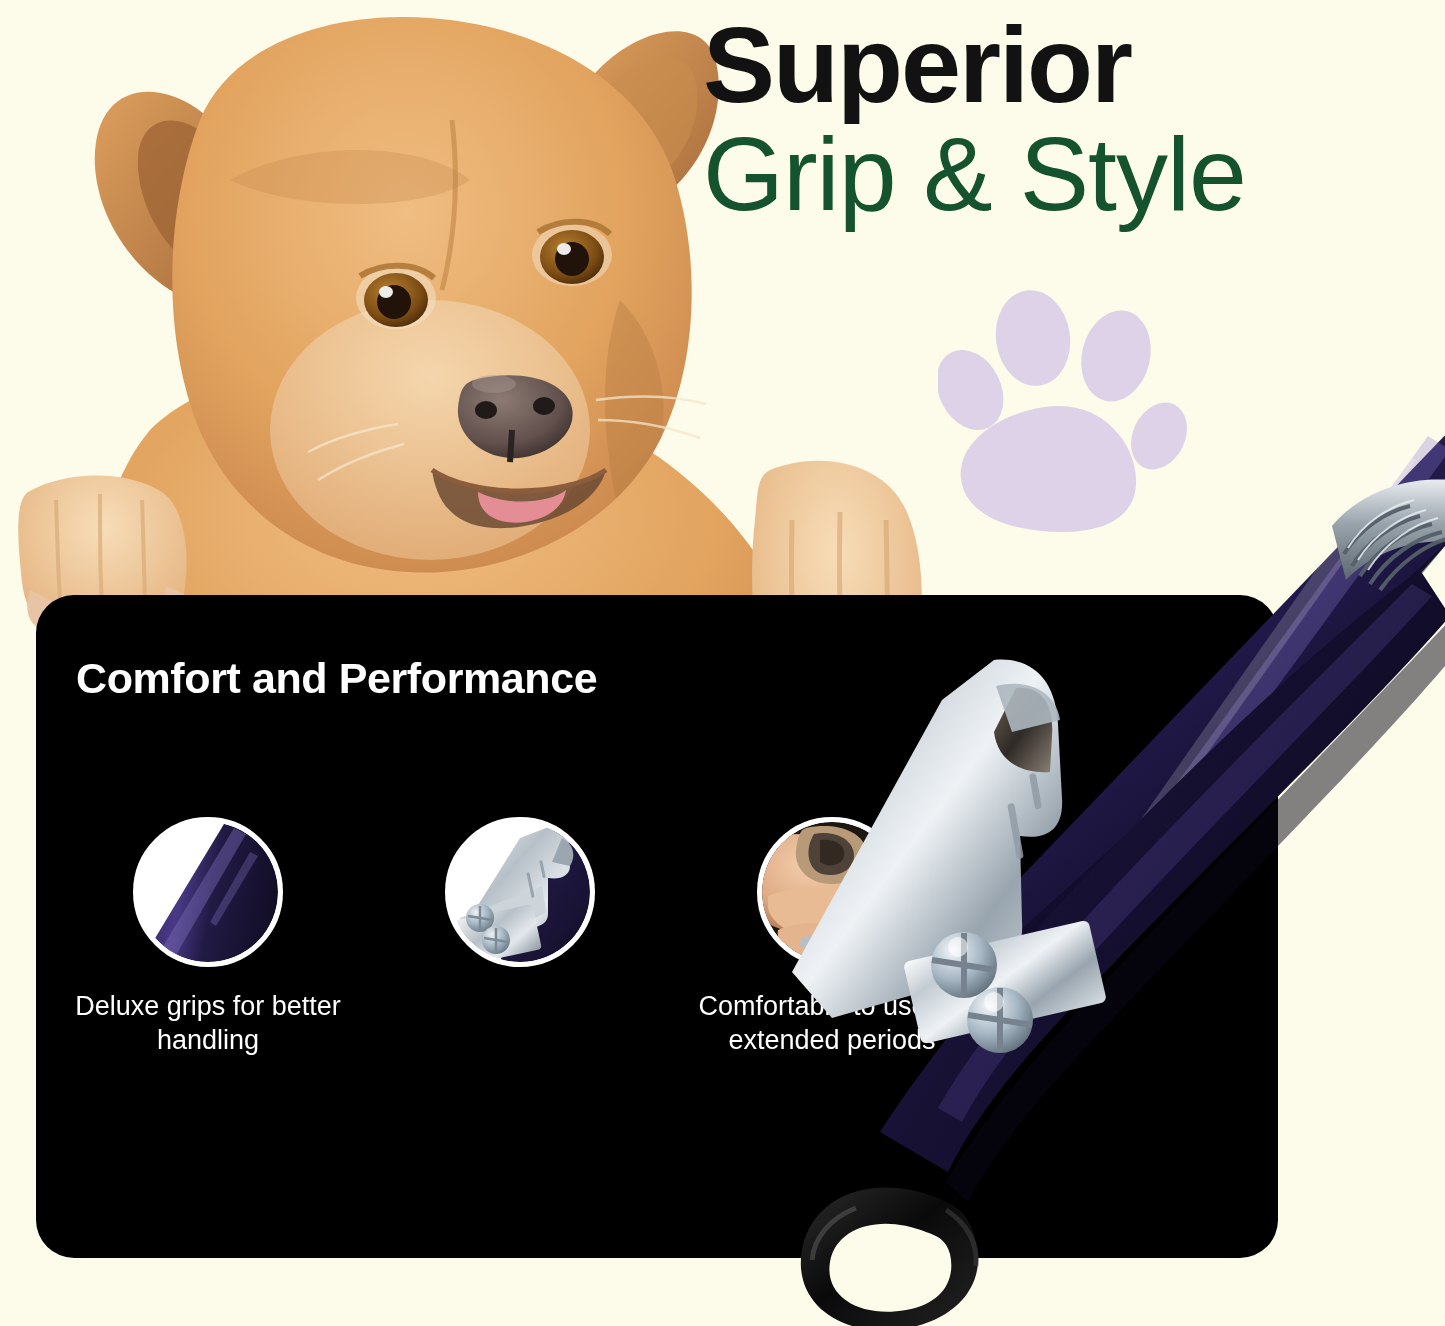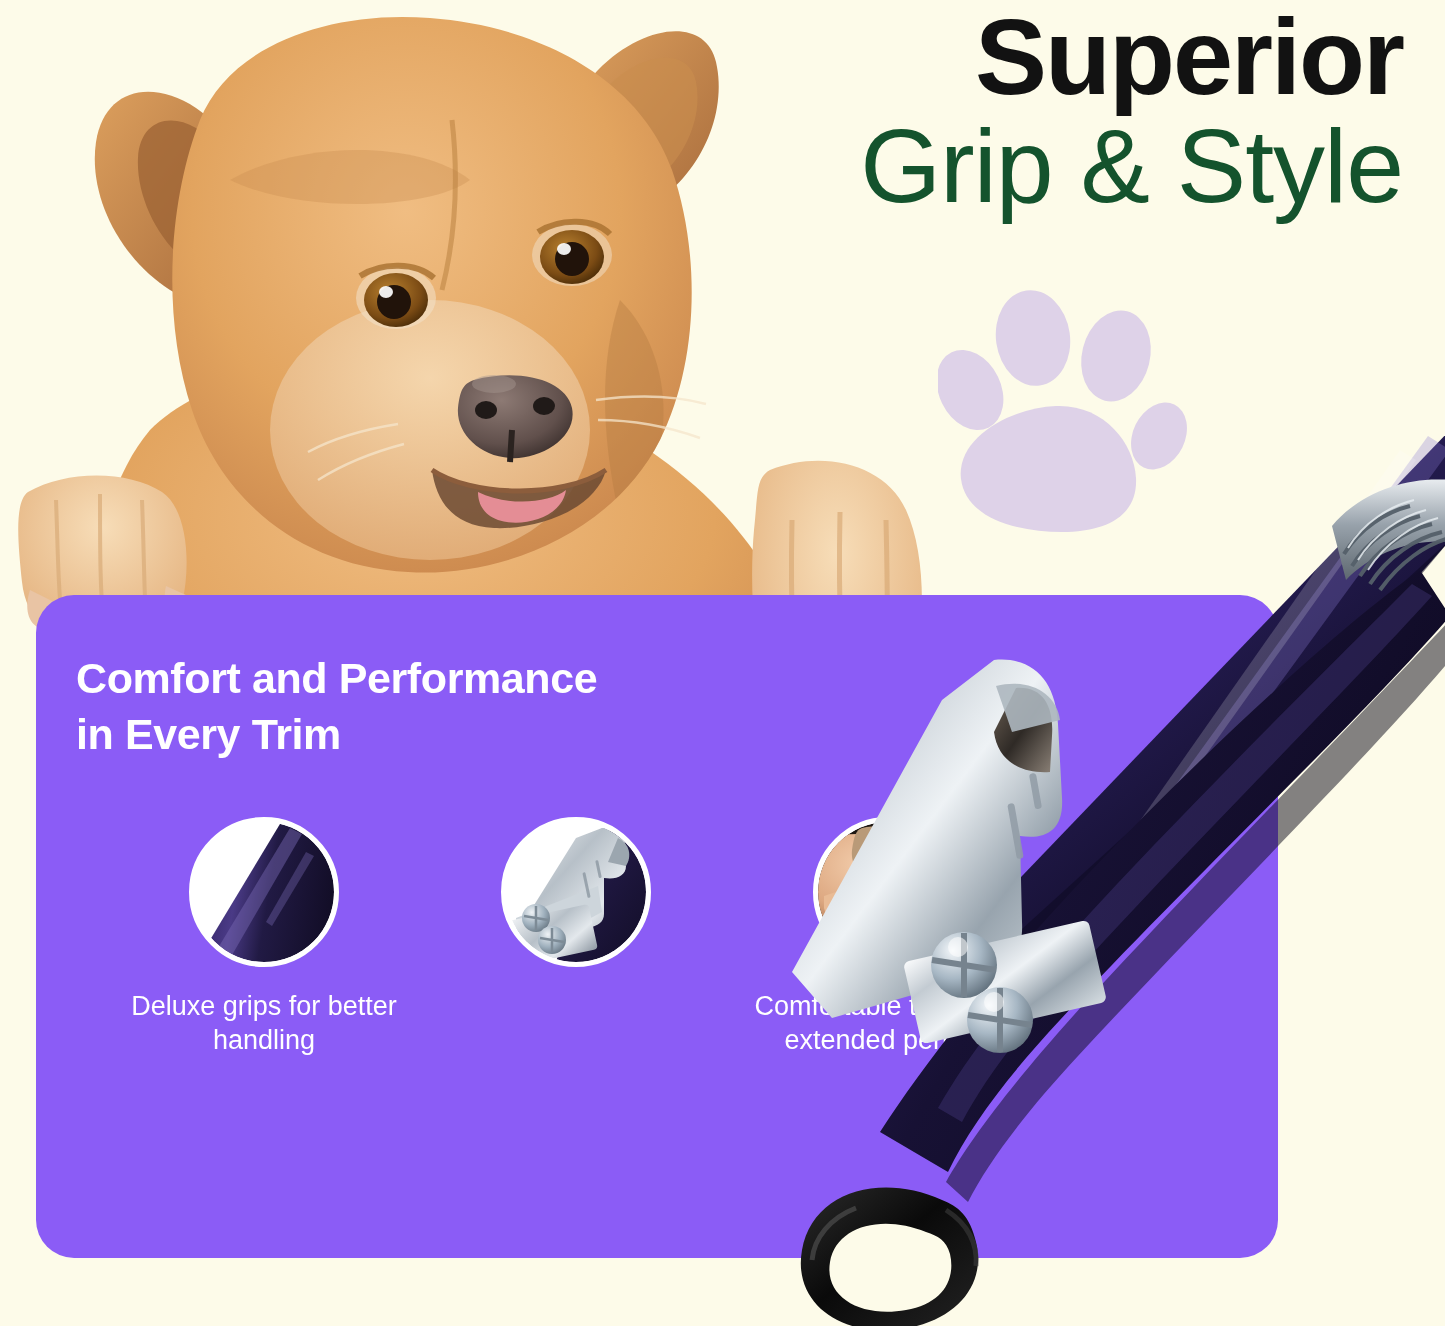--- a/index.html
+++ b/index.html
@@ -12,22 +12,22 @@
     width:1445px;
     height:1326px;
     background:#fdfbe9;
     overflow:hidden;
   }
 
   
   .headline-wrap{
     position:absolute;
     right:42px;
-    top:0;
-    text-align:right;
+    top:8px;
+    text-align:left;
     width:700px;
     z-index:30;
   }
   .headline-top{
     font-size:108px;
     line-height:1.06;
     font-weight:bold;
     color:#121212;
     letter-spacing:-2px;
   }
@@ -57,44 +57,43 @@
     pointer-events:none;
   }
 
   
   .card{
     position:absolute;
     left:36px;
     top:595px;
     width:1242px;
     height:663px;
-    background:#8b5cf6;
+    background:#000000;
     border-radius:38px;
     z-index:14;
   }
   .card-title{
     position:absolute;
     left:40px;
     top:56px;
     color:#ffffff;
     font-size:43px;
     font-weight:bold;
     line-height:1.3;
     letter-spacing:-0.4px;
     width:760px;
   }
 
   
   .features{
     position:absolute;
-    left:40px;
+    left:16px;
     top:222px;
     width:1000px;
     display:flex;
-    justify-content:center;
   }
   .feature{
     width:312px;
     display:flex;
     flex-direction:column;
     align-items:center;
   }
   .f-circle{
     width:150px;
     height:150px;
@@ -265,21 +264,20 @@
       <path d="M760 680 C 752 706 756 730 772 734 C 784 736 790 718 788 696 Z" fill="#e5bb96"></path>
       <path d="M902 670 C 912 696 910 722 894 728 C 882 730 876 712 878 690 Z" fill="#e5bb96"></path>
       <ellipse cx="836" cy="752" rx="58" ry="22" fill="#e9c79f" opacity="0.7"></ellipse>
     </g>
   </svg>
 
   <div class="card">
 
     <div class="card-title">
       <div>Comfort and Performance</div>
-      <div>in Every Trim</div>
     </div>
 
     <div class="features">
 
       <div class="feature">
         <div class="f-circle">
           <div class="f-inner">
             <svg width="150" height="150" viewBox="0 0 150 150">
               <rect width="150" height="150" fill="#ffffff"></rect>
               <defs>

